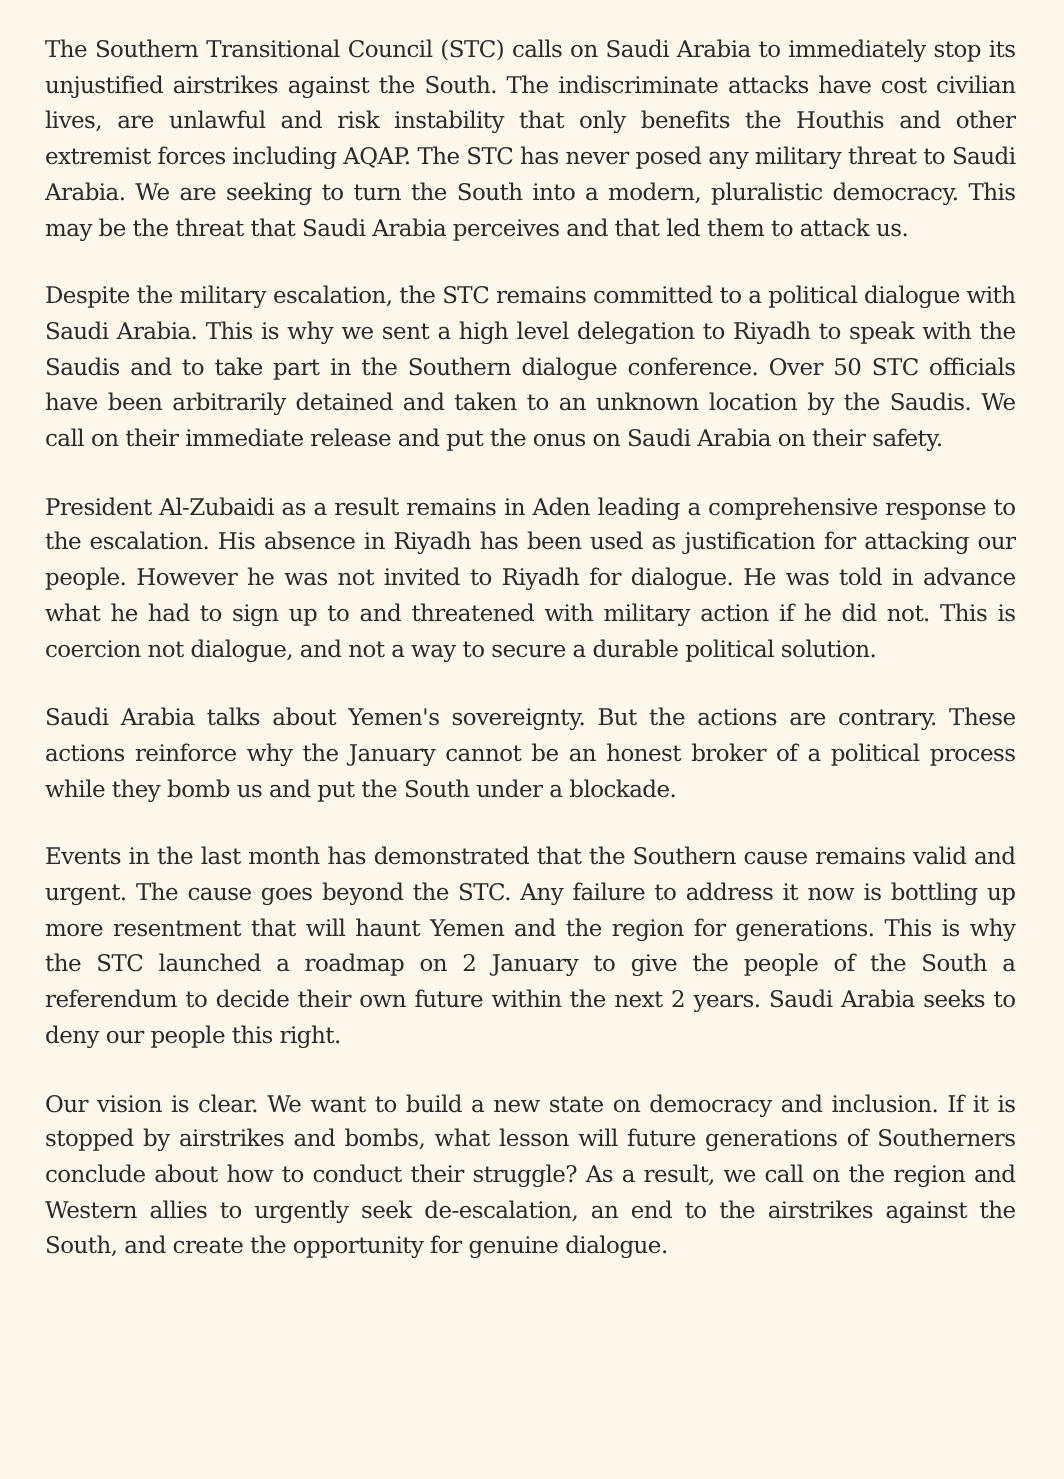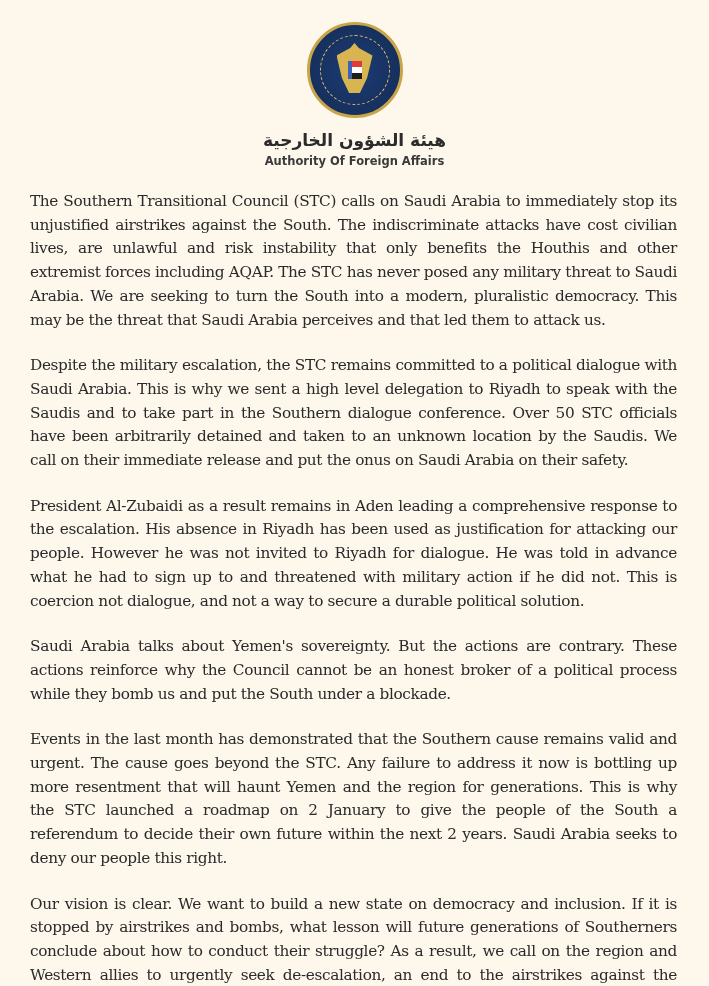--- a/index.html
+++ b/index.html
@@ -45,31 +45,22 @@
     margin: 0 0 22px 0;
     font-size: 15.3px; line-height: 23.7px;
     text-align: justify;
     letter-spacing: -0.35px;
   }
 </style>
 </head>
 <body>
 
 <div class="page">
-  <div class="header">
-    <div class="emblem">
-      <div class="ring"></div>
-      <div class="eagle"></div>
-      <div class="shield"></div>
-    </div>
-    <div class="ar-title">هيئة الشؤون الخارجية</div>
-    <div class="en-title">Authority Of Foreign Affairs</div>
-  </div>
 
   <div class="body-text">
     <p>The Southern Transitional Council (STC) calls on Saudi Arabia to immediately stop its unjustified airstrikes against the South. The indiscriminate attacks have cost civilian lives, are unlawful and risk instability that only benefits the Houthis and other extremist forces including AQAP. The STC has never posed any military threat to Saudi Arabia. We are seeking to turn the South into a modern, pluralistic democracy. This may be the threat that Saudi Arabia perceives and that led them to attack us.</p>
     <p>Despite the military escalation, the STC remains committed to a political dialogue with Saudi Arabia. This is why we sent a high level delegation to Riyadh to speak with the Saudis and to take part in the Southern dialogue conference.  Over 50 STC officials have been arbitrarily detained and taken to an unknown location by the Saudis.  We call on their immediate release and put the onus on Saudi Arabia on their safety.</p>
     <p>President Al-Zubaidi as a result remains in Aden leading a comprehensive response to the escalation. His absence in Riyadh has been used as justification for attacking our people.  However he was not invited to Riyadh for dialogue. He was told in advance what he had to sign up to and threatened with military action if he did not. This is coercion not dialogue, and not a way to secure a durable political solution.</p>
-    <p>Saudi Arabia talks about Yemen's sovereignty. But the actions are contrary. These actions reinforce why the Council cannot be an honest broker of a political process while they bomb us and put the South under a blockade.</p>
+    <p>Saudi Arabia talks about Yemen's sovereignty. But the actions are contrary. These actions reinforce why the January cannot be an honest broker of a political process while they bomb us and put the South under a blockade.</p>
     <p>Events in the last month has demonstrated that the Southern cause remains valid and urgent. The cause goes beyond the STC. Any failure to address it now is bottling up more resentment that will haunt Yemen and the region for generations.  This is why the STC launched a roadmap on 2 January to give the people of the South a referendum to decide their own future within the next 2 years.  Saudi Arabia seeks to deny our people this right.</p>
     <p>Our vision is clear. We want to build a new state on democracy and inclusion. If it is stopped by airstrikes and bombs, what lesson will future generations of Southerners conclude about how to conduct their struggle?  As a result,  we call on the region and Western allies to urgently seek de-escalation, an end to the airstrikes against the South, and create the opportunity for genuine dialogue.</p>
   </div>
 </div>
 
 </body></html>

